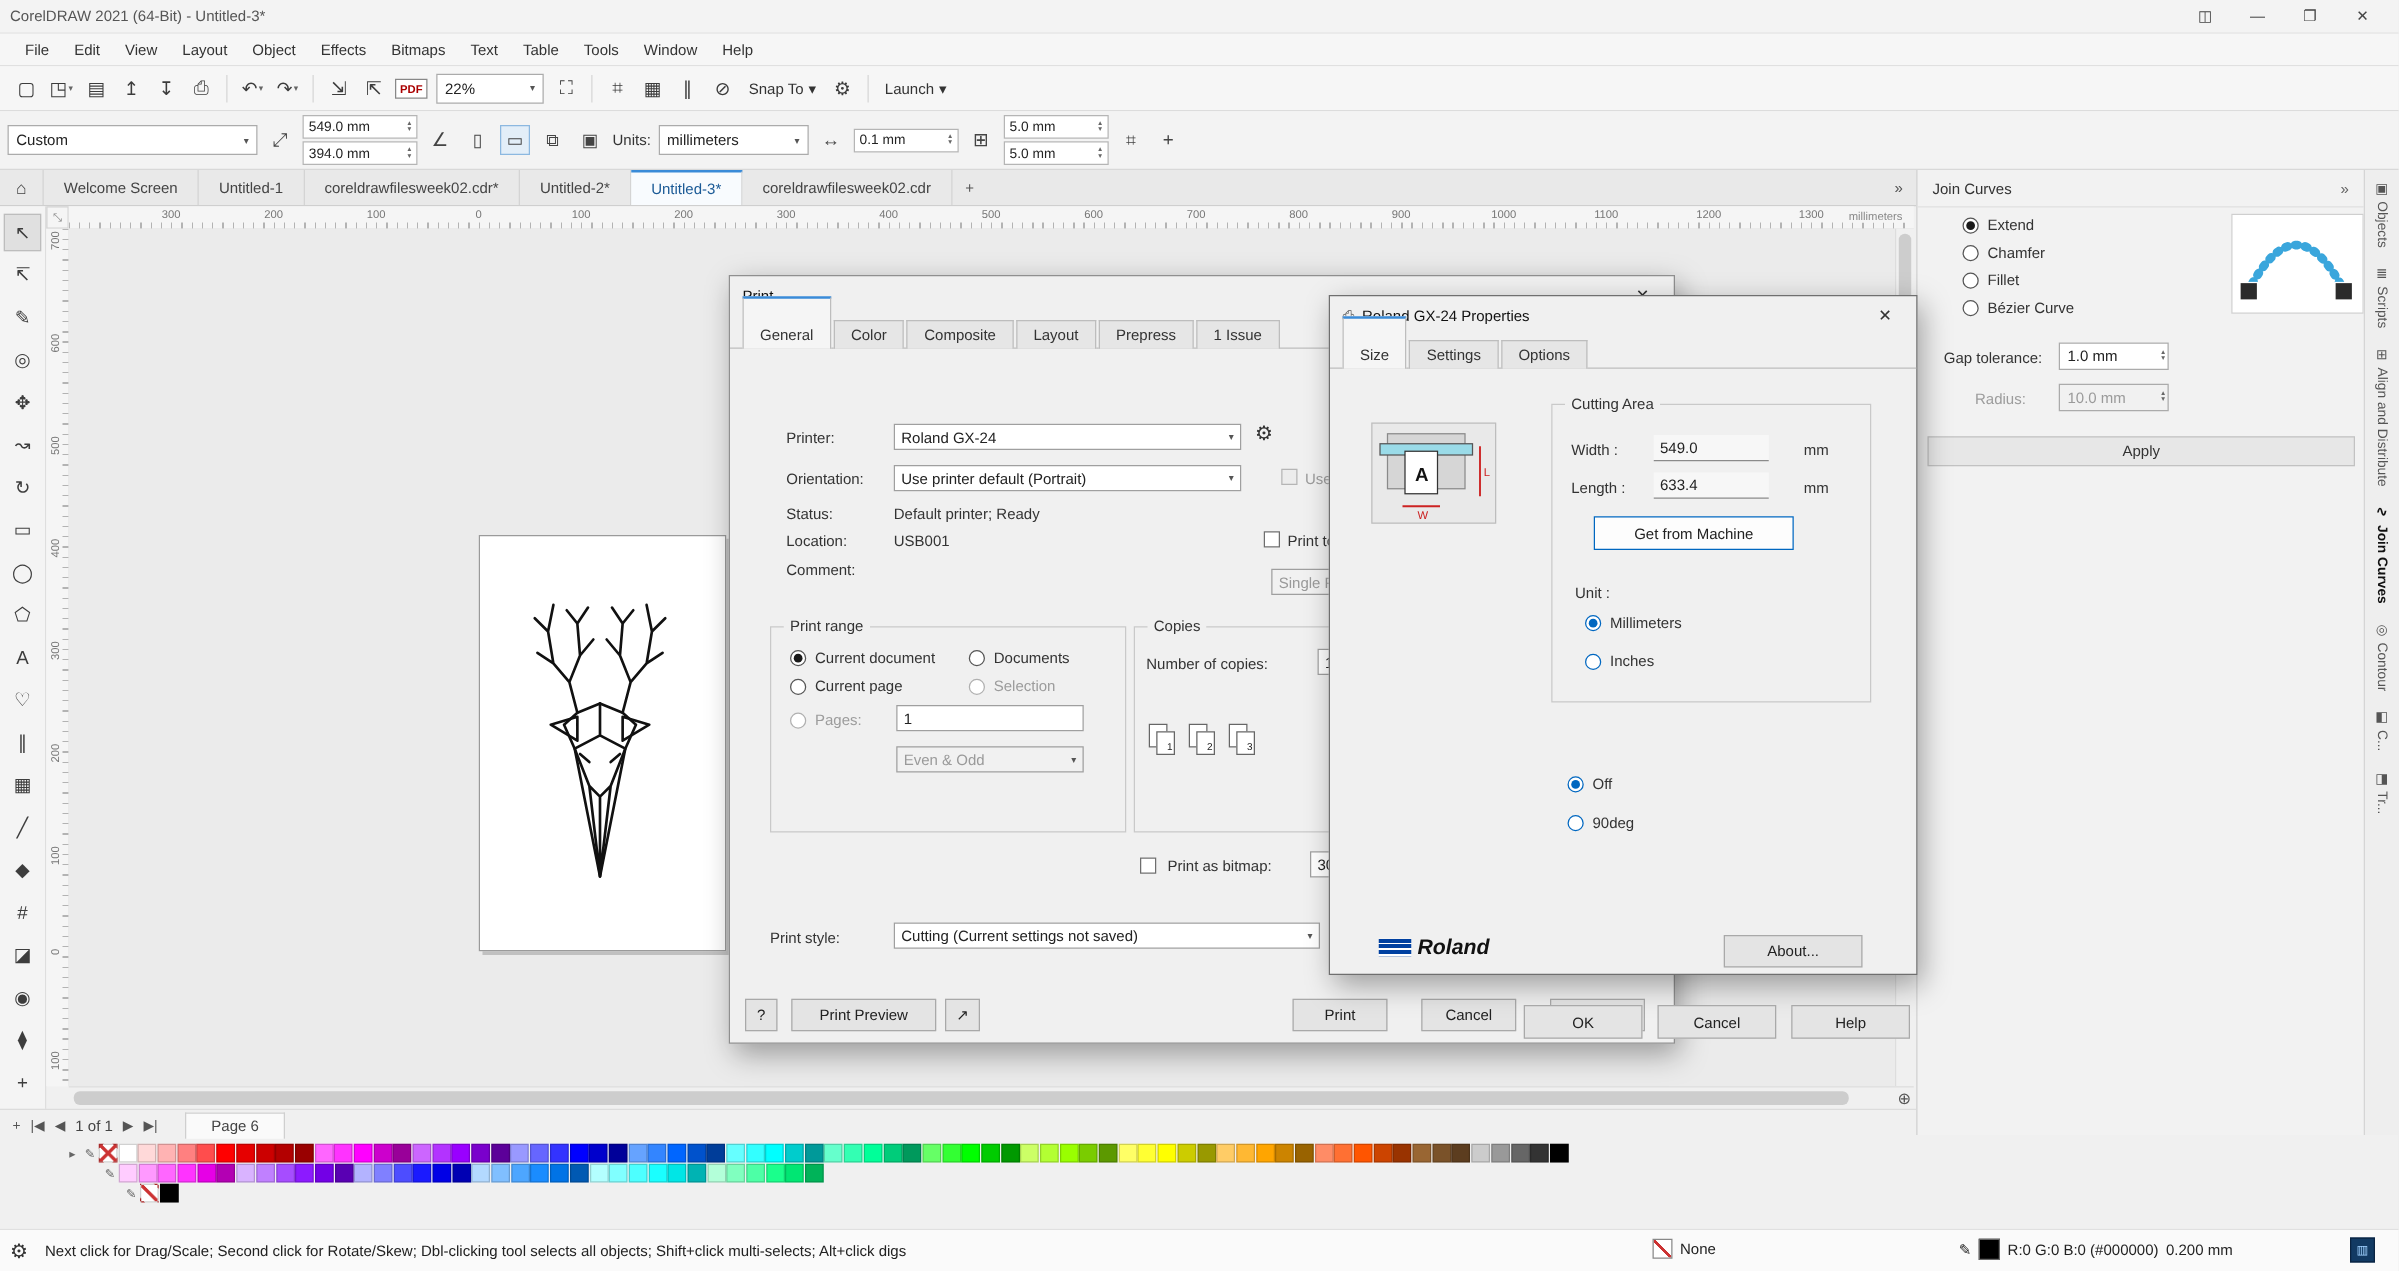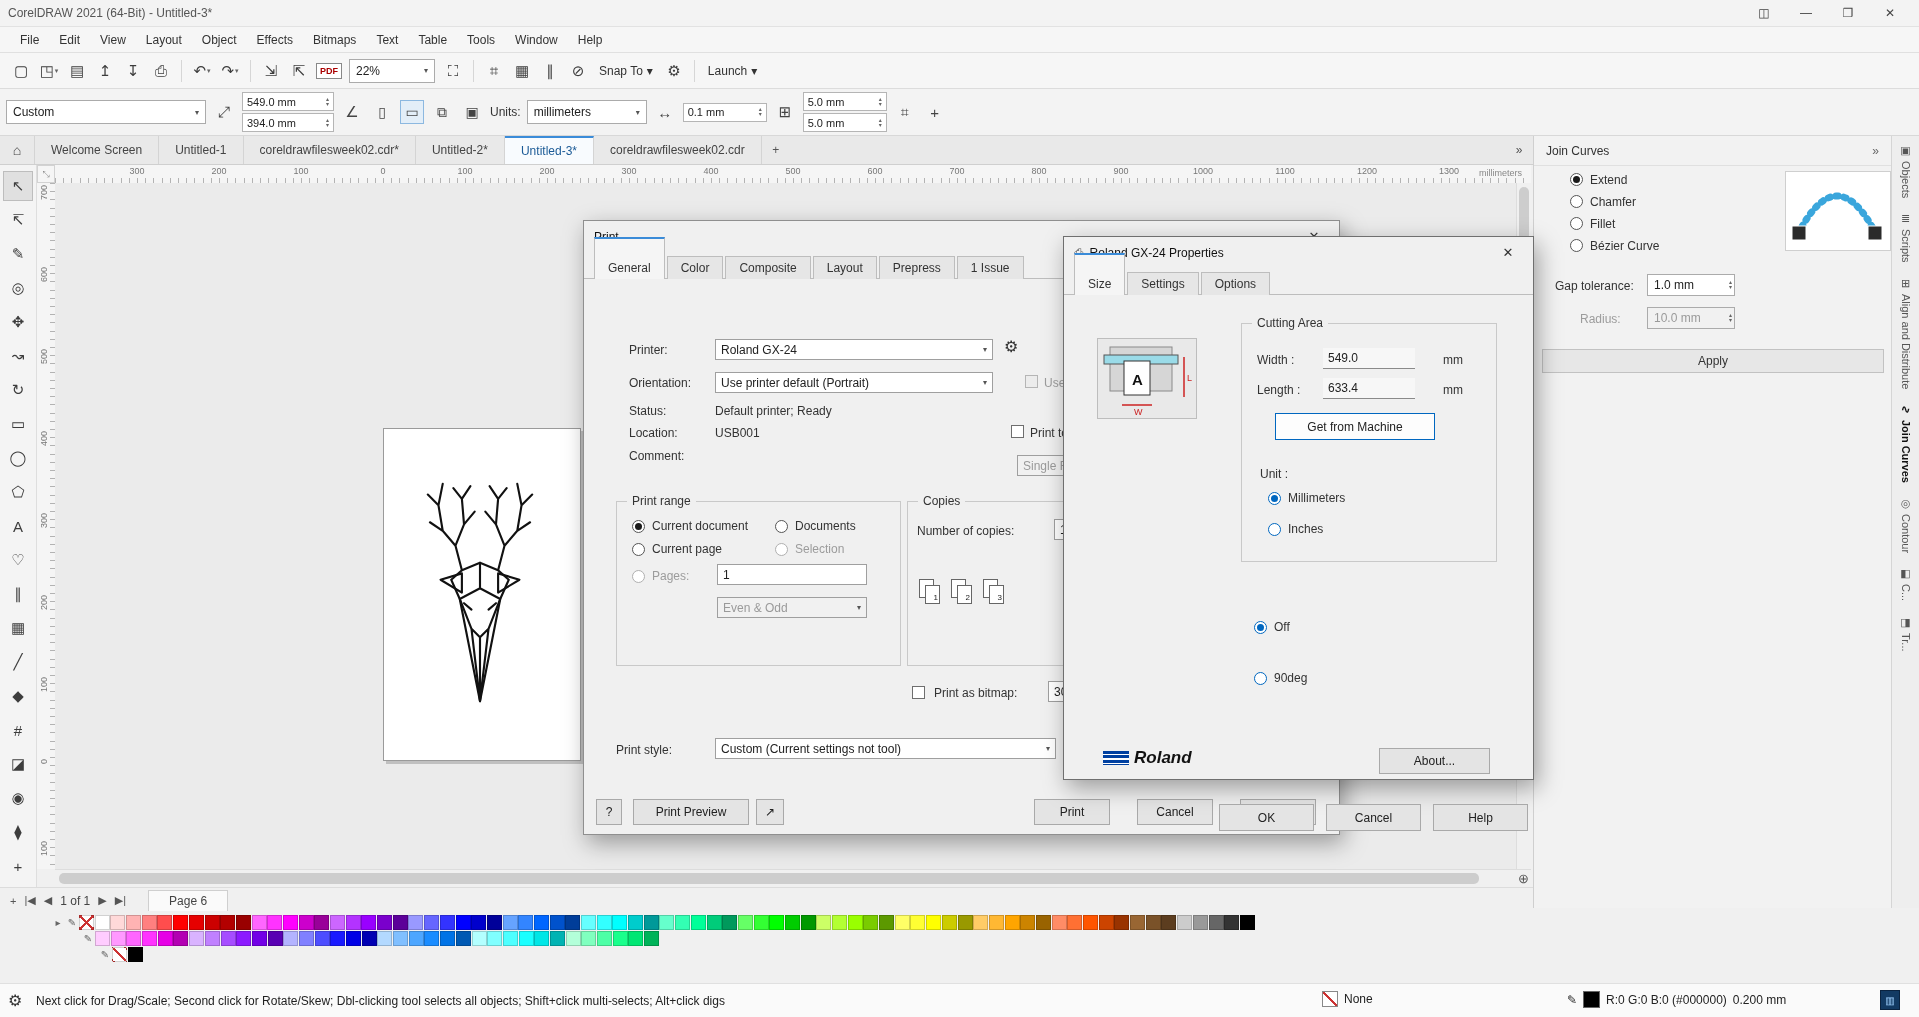--- a/index.html
+++ b/index.html
@@ -93,21 +93,21 @@
   .sb-outline{position:absolute;left:1567px;top:7px;display:flex;align-items:center;gap:6px;}
   .sb-swatch{width:15px;height:15px;border:1px solid #666;}
   .sb-end{position:absolute;left:1880px;top:6px;width:18px;height:18px;background:#123a63;border:1px solid #0a2340;
           display:flex;align-items:center;justify-content:center;color:#9fd1ff;font-size:10px;}
   
   .docker{left:1533px;top:136px;width:358px;height:772px;background:#f2f2f2;border-left:1px solid #cfcfcf;box-sizing:border-box;}
   .docker-header{position:absolute;left:0;top:0;width:100%;height:30px;display:flex;align-items:center;
                  padding:0 12px;box-sizing:border-box;border-bottom:1px solid #e0e0e0;font-size:12px;color:#333;}
   .docker-chevrons{margin-left:auto;color:#666;}
   .docker-preview{position:absolute;left:251px;top:35px;width:104px;height:78px;background:#fff;border:1px solid #cfcfcf;}
-  .jc-option{position:absolute;left:12px;display:flex;align-items:flex-start;gap:7px;color:#333;padding-left:24px;}
+  .jc-option{position:absolute;left:12px;display:flex;align-items:flex-end;gap:7px;color:#333;padding-left:24px;}
   .rb{width:13px;height:13px;border-radius:50%;border:1px solid #555;background:#fff;position:relative;flex:none;box-sizing:border-box;}
   .rb.checked::after{content:'';position:absolute;inset:2px;border-radius:50%;background:#1a1a1a;}
   .rb.blue{border-color:#0067c0;}
   .rb.blue.checked::after{background:#0067c0;}
   .rb.disabled{border-color:#b0b0b0;}
   .spinbox{display:inline-flex;align-items:center;justify-content:space-between;background:#fff;border:1px solid #ababab;
            height:22px;padding:0 2px 0 6px;box-sizing:border-box;}
   .spinbox.disabled{background:#f1f1f1;color:#9a9a9a;}
   .apply-btn{position:absolute;left:8px;top:213px;width:340px;height:22px;background:#e7e7e7;border:1px solid #c2c2c2;
              display:flex;align-items:center;justify-content:center;color:#333;}
@@ -671,21 +671,21 @@
       </div>
 
     <span class="cb" style="left:328px;top:407px"></span>
     <span class="fld-label" style="left:350px;top:407px">Print as bitmap:</span>
     <div class="field" style="left:464px;top:402px;width:46px">
       <span>300</span>
     </div>
 
     <span class="fld-label" style="left:32px;top:464px">Print style:</span>
     <div class="field" style="left:131px;top:459px;width:341px">
-      <span>Custom (Current settings not tool)</span>
+      <span>Cutting (Current settings not saved)</span>
         <span class="dd">▾</span>
     </div>
 
     <div class="btn" style="left:12px;top:520px;width:26px;height:26px">?</div>
     <div class="btn" style="left:49px;top:520px;width:116px;height:26px">Print Preview</div>
     <div class="btn" style="left:172px;top:520px;width:28px;height:26px">↗</div>
     <div class="btn" style="left:450px;top:520px;width:76px;height:26px">Print</div>
     <div class="btn" style="left:553px;top:520px;width:76px;height:26px">Cancel</div>
     <div class="btn disabled" style="left:656px;top:520px;width:76px;height:26px">Apply</div>
   </div>
@@ -741,21 +741,21 @@
           <span class="rb blue"></span>
           <span>Inches</span>
         </div>
       </div>
 
     <div id="rotate-options">
         <div class="radio-row" style="left: 190px; top: 325px;">
           <span class="rb blue checked"></span>
           <span>Off</span>
         </div>
-        <div class="radio-row" style="left: 190px; top: 376px; text-align: center;">
+        <div class="radio-row" style="left: 190px; top: 356px; text-align: center;">
           <span class="rb blue"></span>
           <span>90deg</span>
         </div>
       </div>
 
     <div class="roland-logo" style="position:absolute;left:39px;top:453px">
       <span class="roland-bars"></span>
       <span>Roland</span>
     </div>
     <div class="btn" style="left:315px;top:453px;width:111px;height:26px">About...</div>

